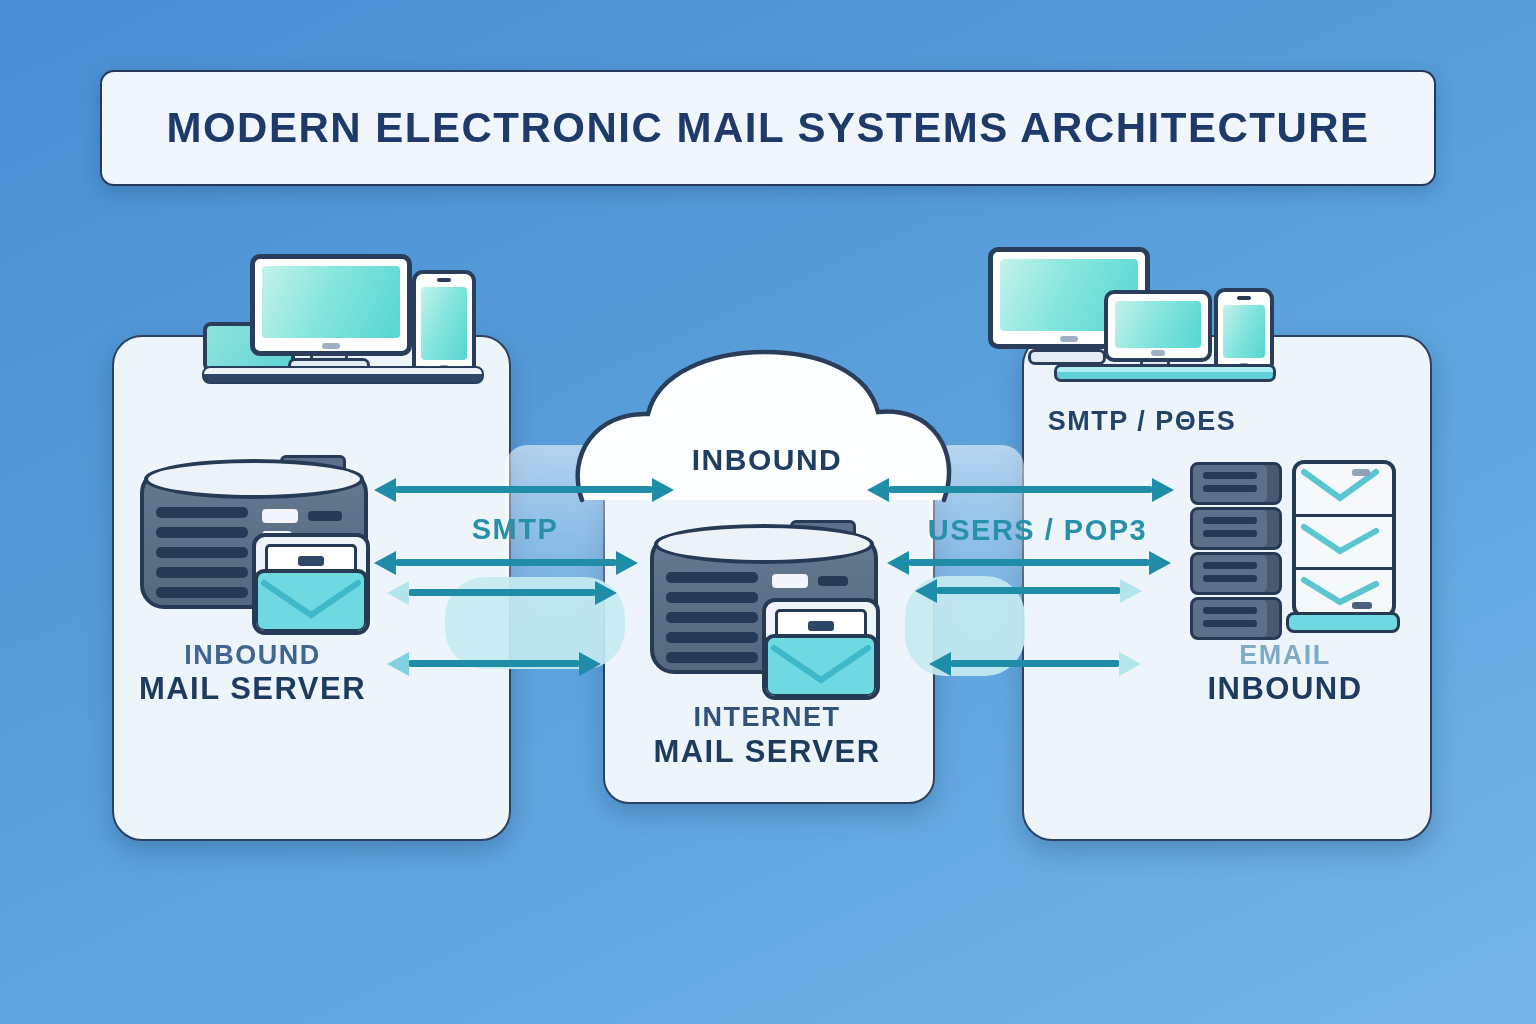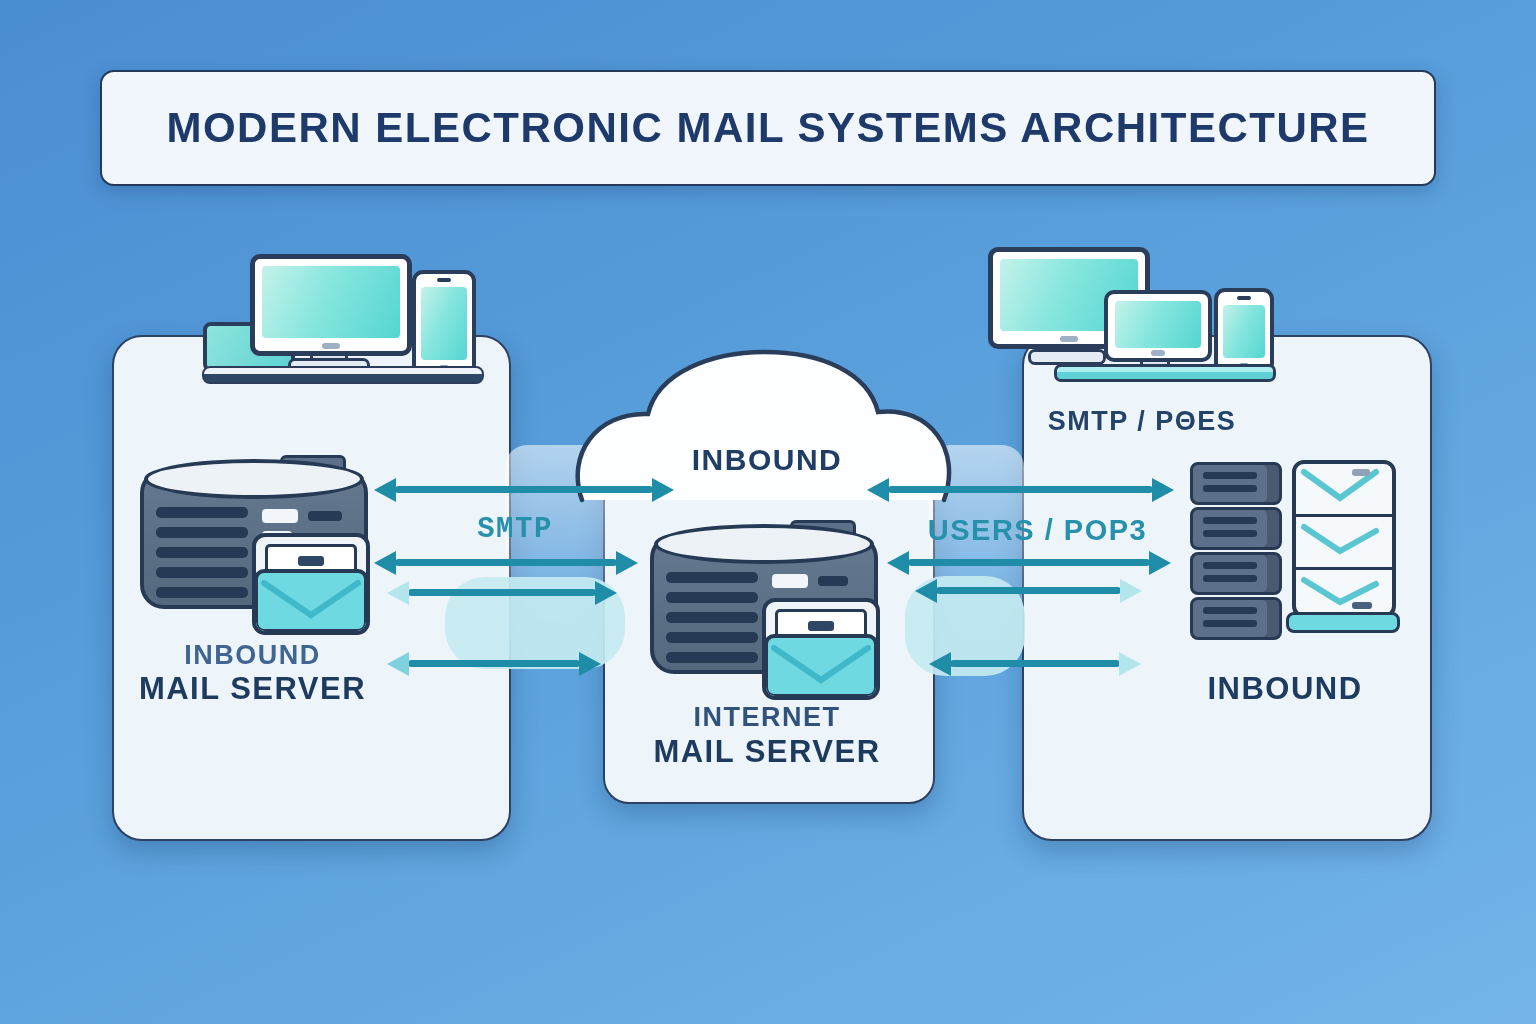--- a/index.html
+++ b/index.html
@@ -240,27 +240,28 @@
       <div class="drawer">
         <svg width="88" height="44">
           <polyline points="8,10 44,32 80,14" fill="none" stroke="#59c6d2" stroke-width="6" stroke-linecap="round"></polyline>
           <rect x="56" y="32" width="20" height="7" rx="3" fill="#49607e"></rect>
         </svg>
       </div>
     </div>
     <div class="cab-base"></div>
   </div>
 
+  <div class="lbl" style="left:1140px;width:290px;top:640px;font-size:27px;color:#7fabc9;z-index:7;">EMAIL</div>
   <div class="lbl" style="left:1140px;width:290px;top:671px;font-size:31px;color:#1e3c62;z-index:7;">INBOUND</div>
 
   <div class="arrow" style="left:395px;top:486px;width:258px;">
     <span class="head l"></span>
     <span class="head r"></span>
   </div>
-  <div class="lbl" style="left:420px;width:190px;top:513px;font-size:29px;color:#2790ab;z-index:7;font-family:Liberation Mono, monospace;">SMTP</div>
+  <div class="lbl" style="left:420px;width:190px;top:513px;font-size:29px;color:#2790ab;z-index:7;">SMTP</div>
   <div class="arrow" style="left:395px;top:559px;width:222px;">
     <span class="head l"></span>
     <span class="head r"></span>
   </div>
   <div class="arrow" style="left:408px;top:589px;width:188px;">
     <span class="head l faded"></span>
     <span class="head r"></span>
   </div>
   <div class="arrow" style="left:408px;top:660px;width:172px;">
     <span class="head l mid"></span>

